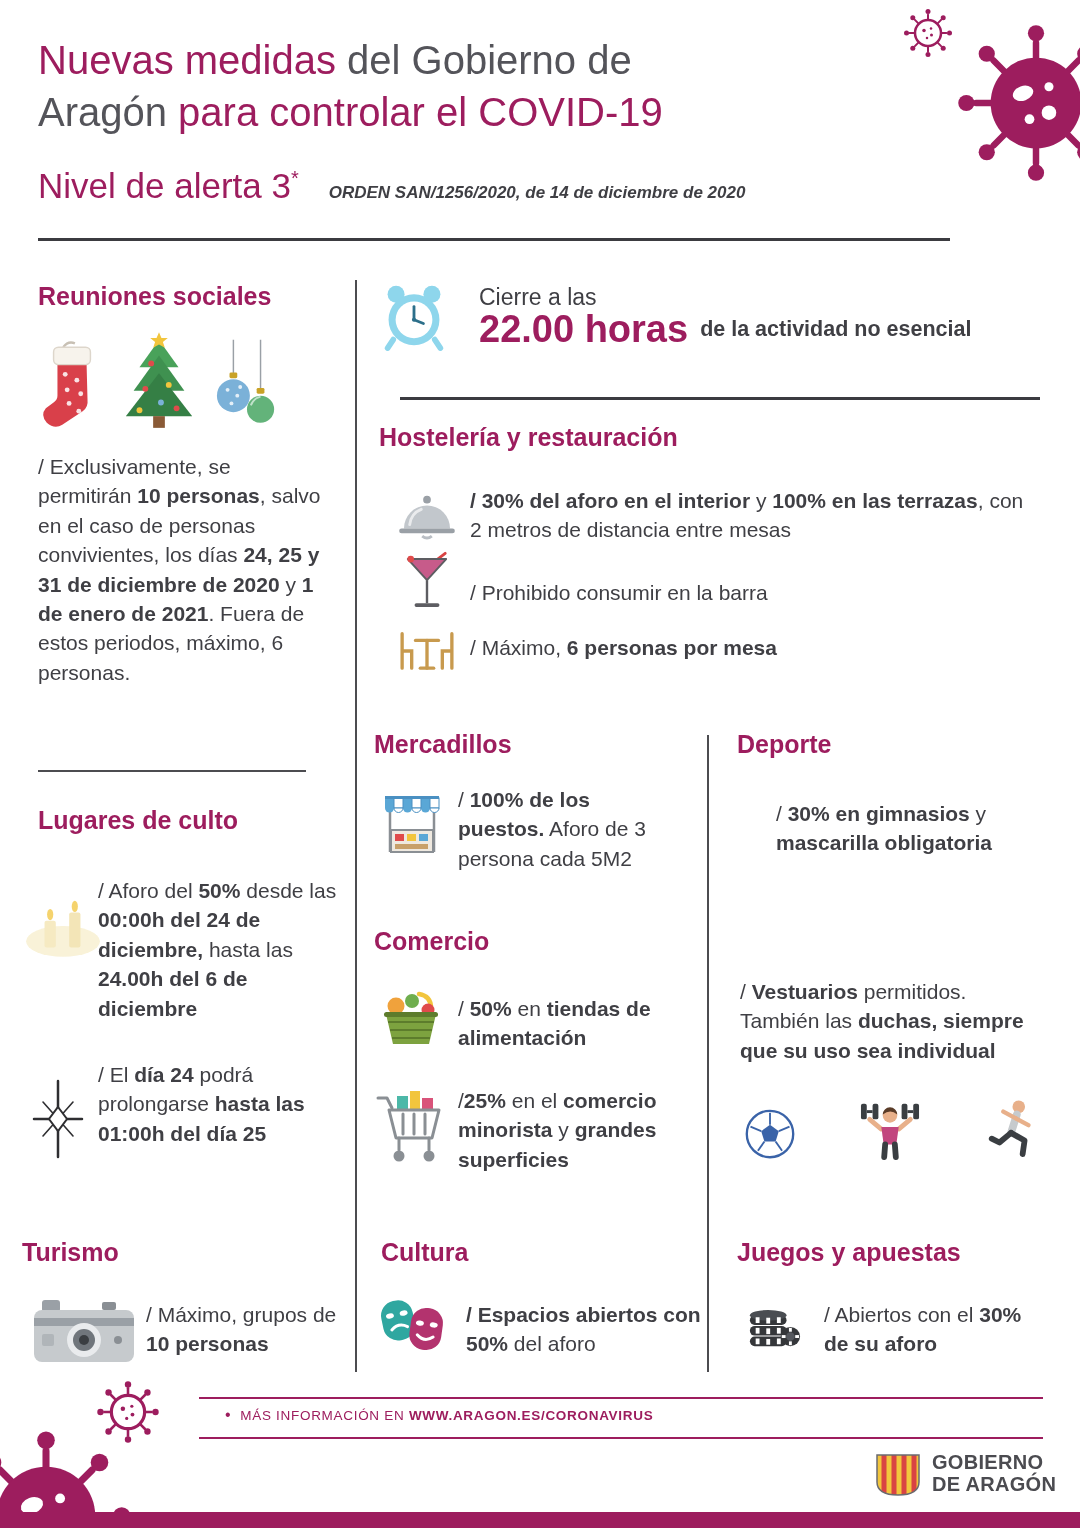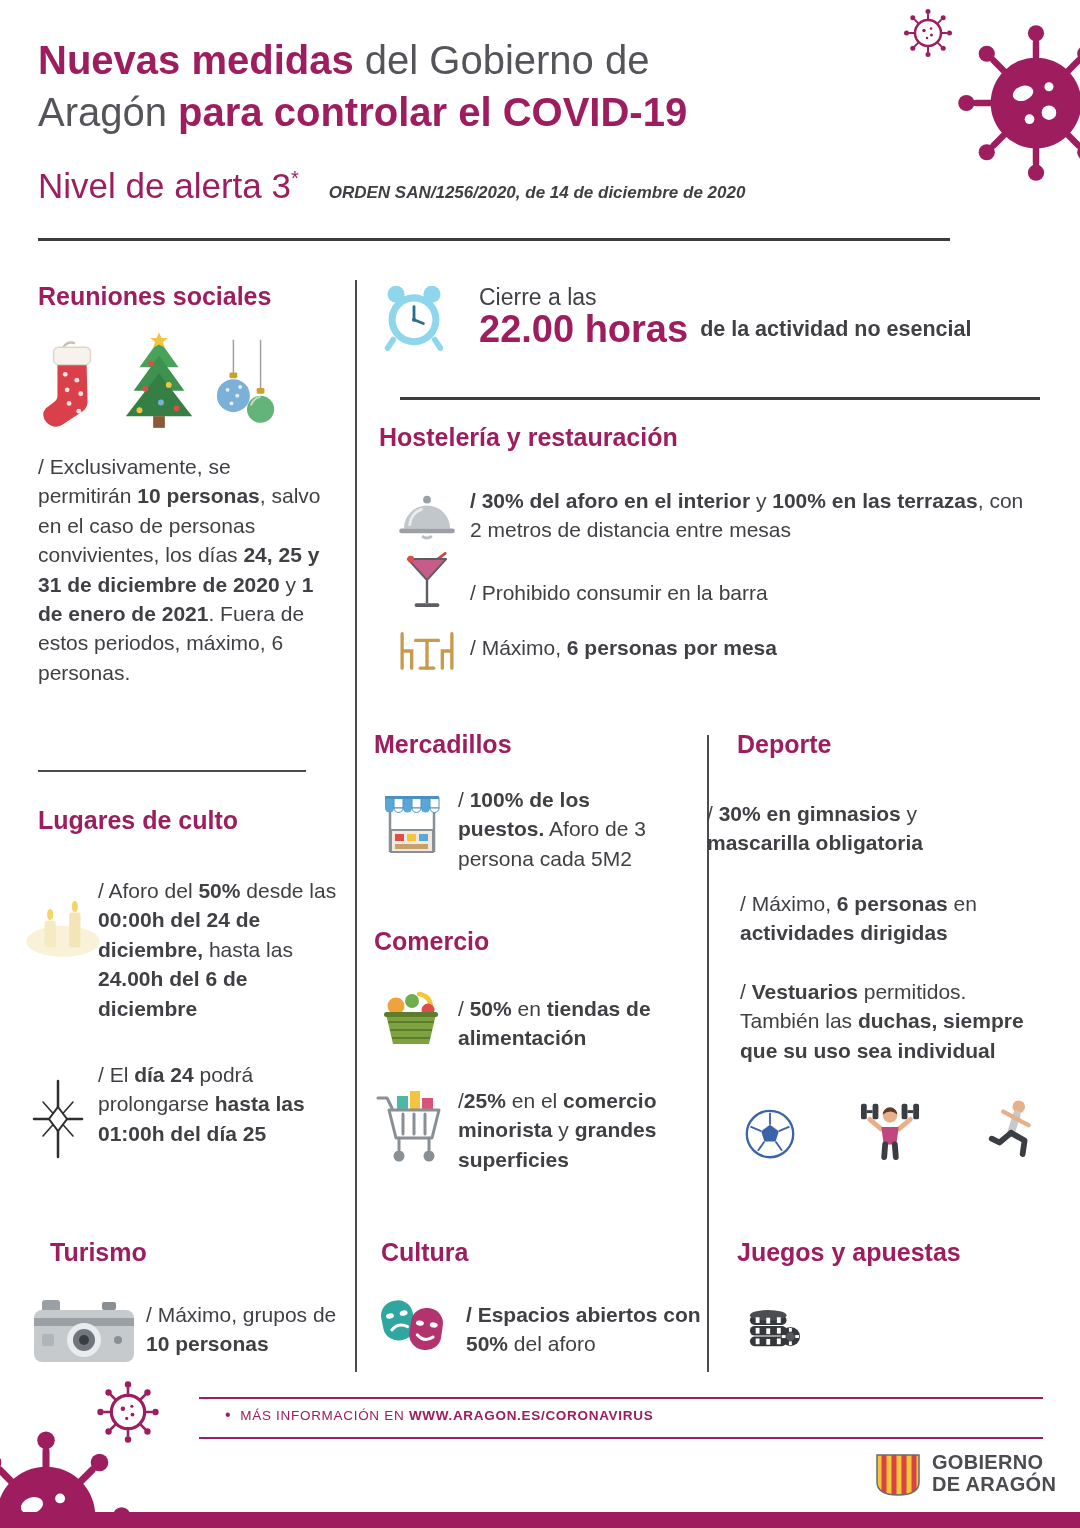--- a/index.html
+++ b/index.html
@@ -7,21 +7,21 @@
   #page{
     position:relative; width:1080px; height:1528px; margin:0 auto;
     background:#ffffff; overflow:hidden;
     font-family:"Liberation Sans","DejaVu Sans",sans-serif; color:var(--text);
   }
   .abs{ position:absolute; }
   .sh{ font-size:25px; font-weight:700; color:var(--accent); }
   .bt{ font-size:21px; line-height:1.4; color:var(--text); }
   .seg-r{ font-weight:400; }
   .seg-b{ font-weight:700; }
-  .seg-ab{ font-weight:700; color:var(--accent); }
+  .seg-ab{ font-weight:400; color:var(--accent); }
 
   
   .title{ left:38px; top:34px; width:840px; font-size:40px; line-height:1.3; color:#54545a; }
   .alert-row{ left:38px; top:166px; display:flex; align-items:baseline; gap:30px; }
   .alert{ font-size:35px; color:var(--accent); font-weight:400; }
   .alert sup{ font-size:20px; }
   .order{ font-size:17px; font-style:italic; font-weight:700; color:var(--text); }
   .rule-header{ left:38px; top:238px; width:912px; height:3px; background:#3b3b40; }
   .virus{ color:var(--accent); }
   .v-top-small{ left:903px; top:8px; width:50px; height:50px; }
@@ -30,21 +30,21 @@
   
   .h-reuniones{ left:38px; top:282px; }
   .xmas-row{ left:40px; top:326px; display:flex; align-items:flex-end; gap:14px; height:106px; }
   .reuniones-body{ left:38px; top:452px; width:288px; }
   .div-left{ left:38px; top:770px; width:268px; height:2px; background:#4c4c50; }
   .h-culto{ left:38px; top:806px;text-align:center; }
   .candles{ left:24px; top:898px; width:78px; height:64px; opacity:.75; }
   .culto-1{ left:98px; top:876px; width:240px; }
   .star{ left:30px; top:1076px; width:56px; height:86px; }
   .culto-2{ left:98px; top:1060px; width:240px; }
-  .h-turismo{ left:50px; top:1238px; }
+  .h-turismo{ left:22px; top:1238px; }
   .camera{ left:32px; top:1296px; width:104px; height:70px; }
   .turismo-body{ left:146px; top:1300px; width:192px; }
 
   .vdiv1{ left:355px; top:280px; width:2px; height:1092px; background:#4c4c50; }
   .vdiv2{ left:707px; top:735px; width:2px; height:637px; background:#4c4c50; }
 
   
   .alarm{ left:381px; top:280px; width:66px; height:72px; }
   .closure-l1{ left:479px; top:284px; font-size:23px; font-weight:400; }
   .closure-l2{ left:479px; top:308px; display:flex; align-items:center; gap:12px; }
@@ -69,21 +69,21 @@
   .ic-basket{ left:379px; top:988px; width:64px; height:62px; }
   .com-1{ left:458px; top:994px; width:246px; }
   .ic-cart{ left:375px; top:1088px; width:70px; height:78px; }
   .com-2{ left:458px; top:1086px; width:246px; }
   .h-cult{ left:381px; top:1238px; }
   .ic-masks{ left:378px; top:1294px; width:70px; height:60px; }
   .cult-1{ left:466px; top:1300px; width:242px; }
 
   
   .h-dep{ left:737px; top:730px; }
-  .dep-1{ left:707px; top:799px; width:292px; }
+  .dep-1{ left:776px; top:799px; width:292px; }
   .dep-2{ left:740px; top:889px; width:292px; }
   .dep-3{ left:740px; top:977px; width:302px; }
   .sports{ left:744px; top:1090px; width:296px; height:70px; display:flex; justify-content:space-between; align-items:flex-end; }
   .h-jue{ left:737px; top:1238px; }
   .ic-chips{ left:747px; top:1294px; width:54px; height:60px; }
   .jue-1{ left:824px; top:1300px; width:218px; }
 
   
   .f-rule1{ left:199px; top:1397px; width:844px; height:2px; background:var(--accent); }
   .f-info{ left:225px; top:1406px; display:flex; align-items:center; gap:9px;
@@ -501,38 +501,38 @@
   <div class="abs bt com-2"><span class="seg-r">/</span><span class="seg-b">25%</span><span class="seg-r"> en el </span><span class="seg-b">comercio minorista</span><span class="seg-r"> y </span><span class="seg-b">grandes superficies</span></div>
 
   <div class="abs sh h-cult">Cultura</div>
   <svg class="abs ic-masks" viewBox="0 0 70 60">
       <use href="#icMasks"></use>
     </svg>
   <div class="abs bt cult-1"><span class="seg-b">/ Espacios abiertos con 50%</span><span class="seg-r"> del aforo</span></div>
 
   <div class="abs sh h-dep">Deporte</div>
   <div class="abs bt dep-1"><span class="seg-r">/ </span><span class="seg-b">30% en gimnasios</span><span class="seg-r"> y </span><span class="seg-b">mascarilla obligatoria</span></div>
-  <div class="abs bt dep-2"><span class="seg-r">/ Máximo, </span><span class="seg-b">6 personas</span><span class="seg-r"> en </span><span class="seg-b">actividades dirigidas</span></div>
   <div class="abs bt dep-3"><span class="seg-r">/ </span><span class="seg-b">Vestuarios</span><span class="seg-r"> permitidos. También las </span><span class="seg-b">duchas, siempre que su uso sea individual</span></div>
   <div class="abs sports">
     <svg width="52" height="52" viewBox="0 0 56 56">
         <use href="#icBall"></use>
       </svg>
     <svg width="62" height="60" viewBox="0 0 64 62">
         <use href="#icLifter"></use>
       </svg>
     <svg width="56" height="62" viewBox="0 0 58 64">
         <use href="#icRunner"></use>
       </svg>
   </div>
 
   <div class="abs sh h-jue">Juegos y apuestas</div>
   <svg class="abs ic-chips" viewBox="0 0 56 62">
       <use href="#icChips"></use>
     </svg>
+  <div class="abs bt jue-1"><span class="seg-r">/ Abiertos con el </span><span class="seg-b">30% de su aforo</span></div>
 
   <div class="abs f-rule1"></div>
   <div class="abs f-info">
     <span class="f-bullet">•</span>
     <span><span class="seg-r">MÁS INFORMACIÓN EN </span><span class="seg-b">WWW.ARAGON.ES/CORONAVIRUS</span></span>
   </div>
   <div class="abs f-rule2"></div>
   <svg class="abs virus v-bot-small">
       <use href="#virusO"></use>
     </svg>

